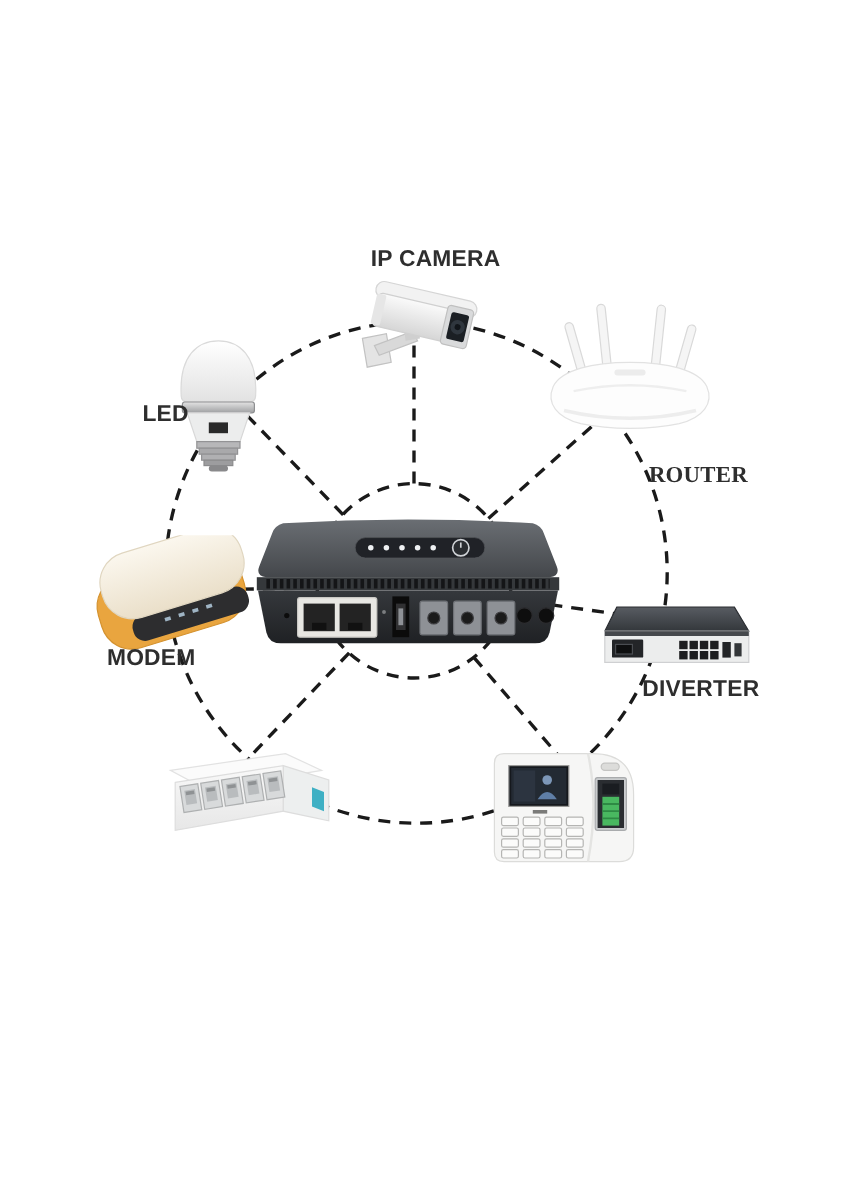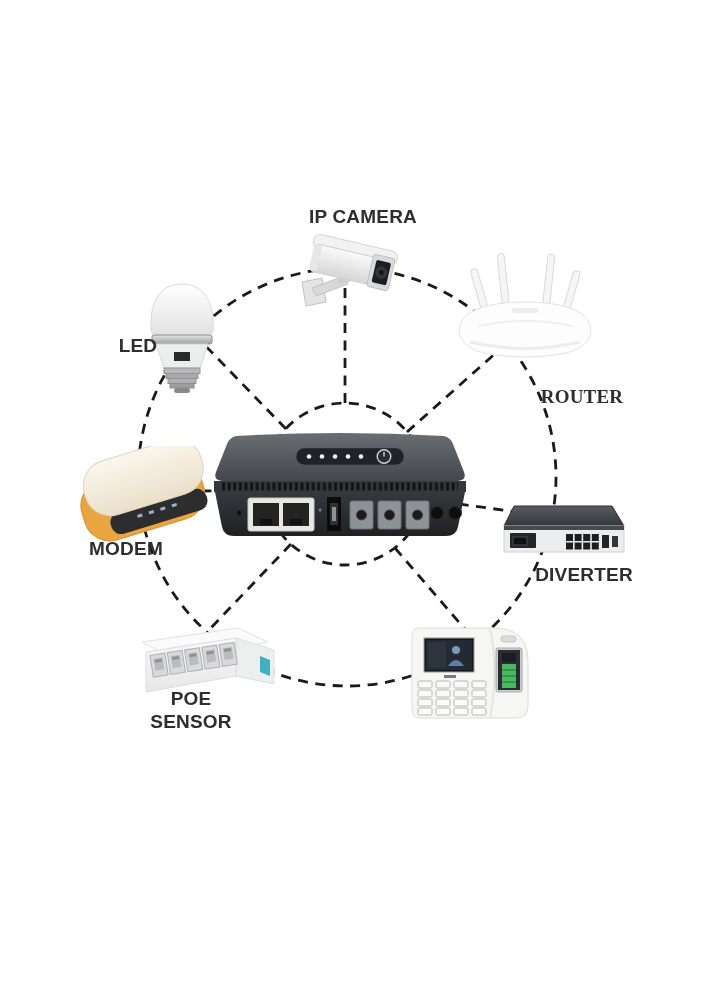--- a/index.html
+++ b/index.html
@@ -276,18 +276,14 @@
       <line x1="104" y1="56" x2="118" y2="56" stroke="#2e8a44" stroke-width="1.5"></line>
       <line x1="104" y1="62" x2="118" y2="62" stroke="#2e8a44" stroke-width="1.5"></line>
     </g>
   </svg>
 
   <div class="lbl" style="left:363px;top:206px;">IP CAMERA</div>
   <div class="lbl" style="left:582px;top:386px;font-family:Liberation Serif, serif;">ROUTER</div>
   <div class="lbl" style="left:138px;top:335px;text-align:center;">LED</div>
   <div class="lbl" style="left:126px;top:538px;">MODEM</div>
   <div class="lbl" style="left:584px;top:564px;">DIVERTER</div>
-  <div class="lbl" style="left:191px;top:688px;">
-    <div>POE</div>
-    <div>SENSOR</div>
-  </div>
 
 </div>
 
 </body></html>

